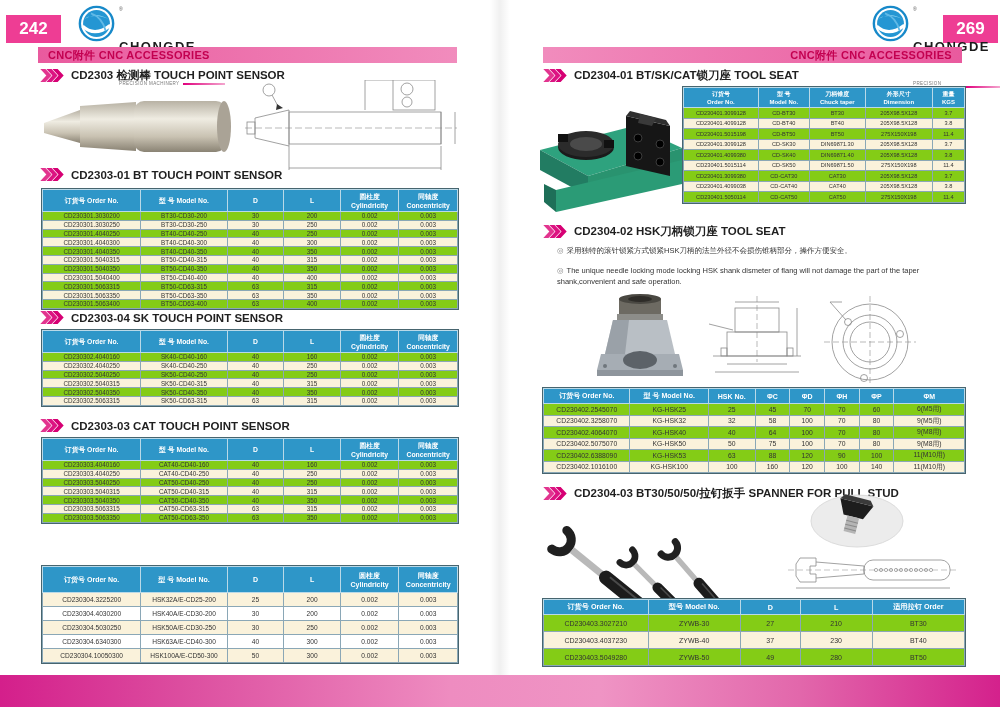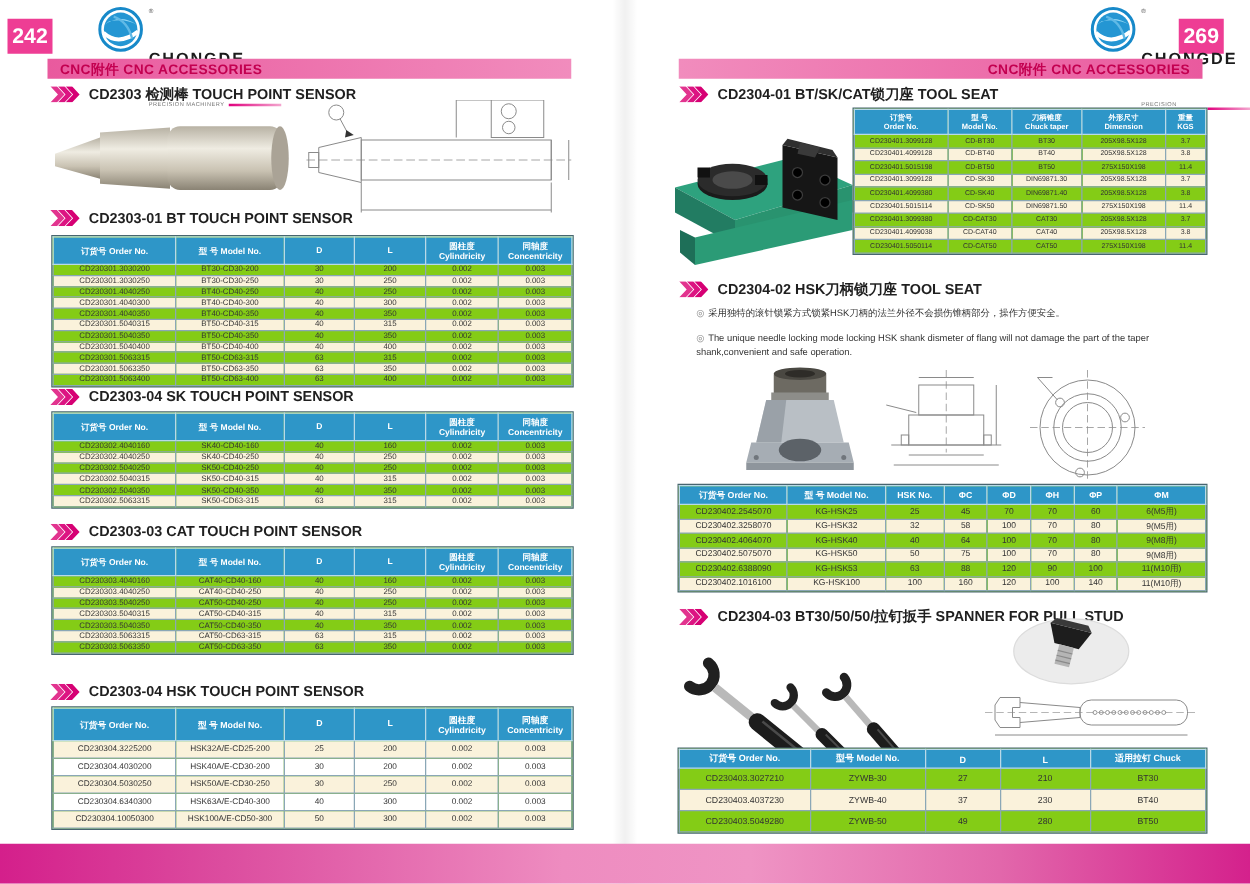--- a/index.html
+++ b/index.html
@@ -5,21 +5,21 @@
   html,body{margin:0;padding:0;}
   body{width:1000px;height:707px;position:relative;background:#ffffff;overflow:hidden;
        font-family:"Liberation Sans","DejaVu Sans",sans-serif;}
   .page{position:absolute;top:0;width:500px;height:707px;}
   #page-left{left:0;}
   #page-right{left:500px;}
   .gutter{position:absolute;left:490px;top:0;width:20px;height:707px;
           background:linear-gradient(90deg,rgba(0,0,0,0),rgba(0,0,0,0.06),rgba(0,0,0,0));}
 
   
-  .pagenum{position:absolute;top:15px;width:36px;height:28px;background:#ee3d94;color:#fff;
+  .pagenum{position:absolute;top:15px;width:55px;height:28px;background:#ee3d94;color:#fff;
            font-size:17px;font-weight:bold;display:flex;align-items:center;justify-content:center;}
   #page-left .pagenum{left:6px;}
   #page-right .pagenum{left:443px;}
   .logo{position:absolute;top:5px;display:flex;align-items:flex-start;gap:4px;}
   #page-left .logo{left:78px;}
   #page-right .logo{left:372px;}
   .globe{width:37px;height:37px;flex:none;}
   .logo-text{display:flex;flex-direction:column;line-height:1.05;padding-top:2px;gap:28px;}
   .logo-reg{font-size:5px;color:#555;}
   .logo-name{font-size:13px;font-weight:bold;letter-spacing:1.5px;color:#1b1b1b;}
@@ -429,26 +429,20 @@
           <td>CD230303.5063350</td>
           <td>CAT50-CD63-350</td>
           <td>63</td>
           <td>350</td>
           <td>0.002</td>
           <td>0.003</td>
         </tr>
       </tbody>
     </table>
 
-  <div class="sec" id="ls5" style="left:40px;top:547px">
-    <svg class="chev">
-        <use href="#chev"></use>
-      </svg>
-    <span class="t">CD2303-04 HSK   TOUCH POINT SENSOR</span>
-  </div>
   <table class="tbl cols-std odd-stripe" id="table4">
       <thead>
         <tr>
           <th>订货号  Order No.</th>
           <th>型 号 Model No.</th>
           <th>D</th>
           <th>L</th>
           <th>圆柱度
 Cylindricity</th>
           <th>同轴度
@@ -811,21 +805,21 @@
     </g>
   </svg>
 
   <table class="tbl cols-spn" id="table7">
       <thead>
         <tr>
           <th>订货号  Order No.</th>
           <th>型号  Model No.</th>
           <th>D</th>
           <th>L</th>
-          <th>适用拉钉 Chuck</th>
+          <th>适用拉钉 Order</th>
         </tr>
       </thead>
       <tbody>
         <tr>
           <td>CD230403.3027210</td>
           <td>ZYWB-30</td>
           <td>27</td>
           <td>210</td>
           <td>BT30</td>
         </tr>

